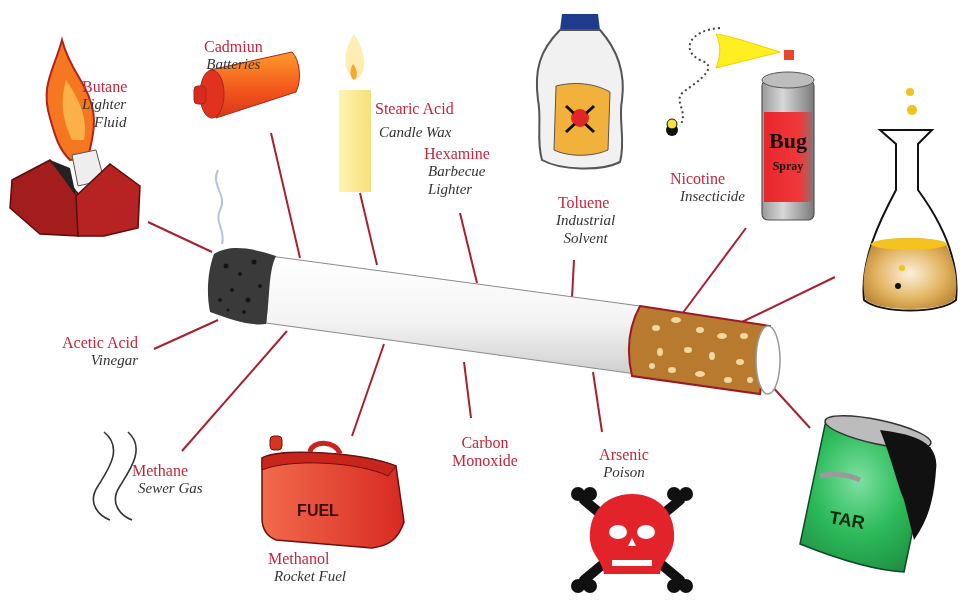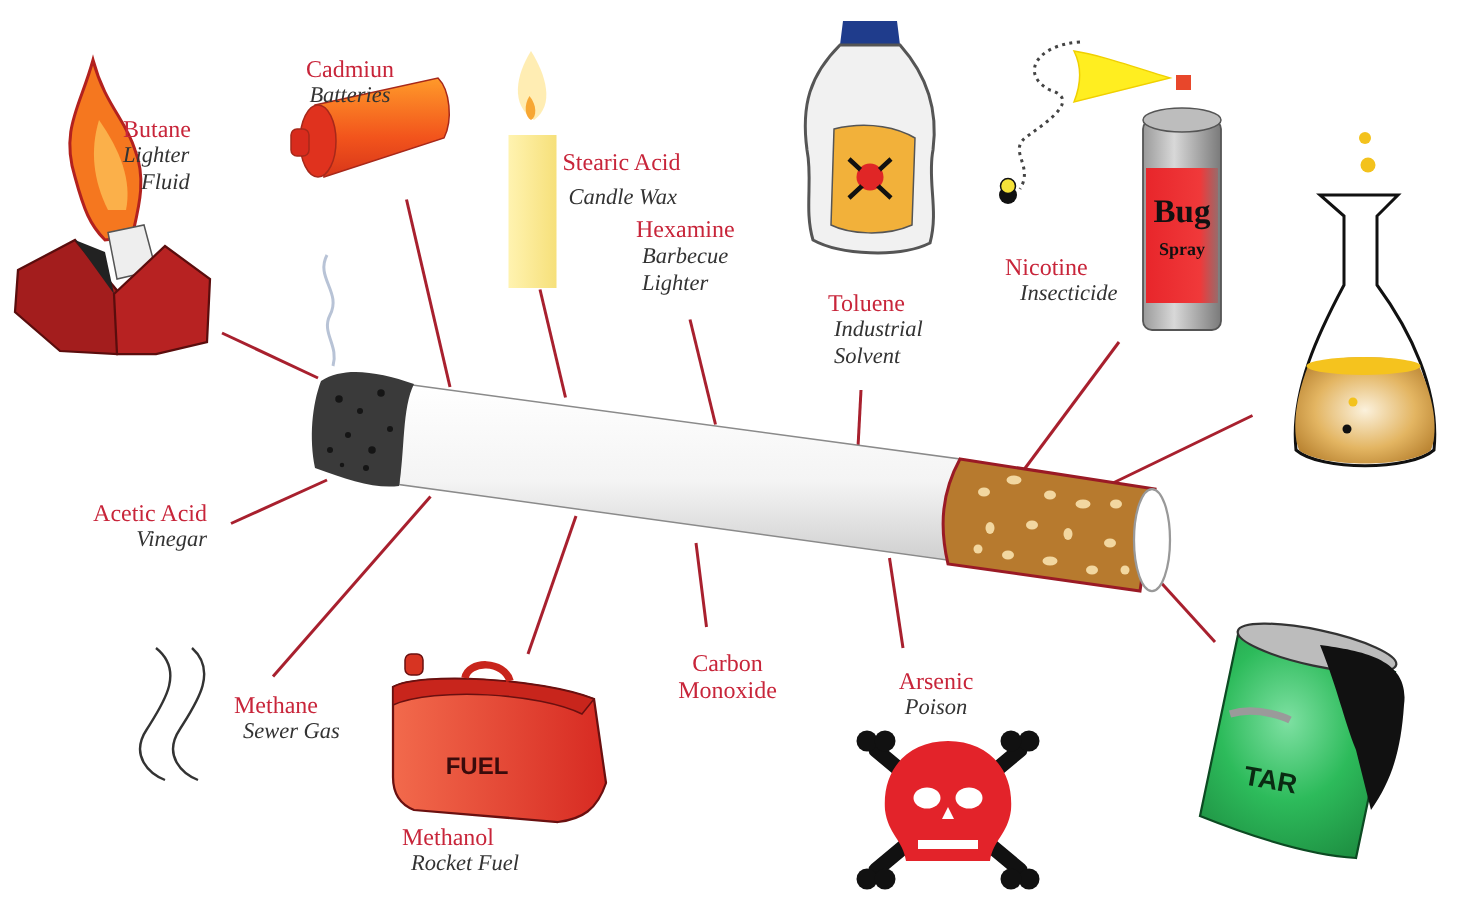--- a/index.html
+++ b/index.html
@@ -223,38 +223,38 @@
   <span class="name">Stearic Acid</span>
   <span class="use" style="margin-top:6px; padding-left:4px;">Candle Wax</span>
 </div>
 
 <div class="lbl" style="left:424px; top:145px;">
   <span class="name">Hexamine</span>
   <span class="use" style="padding-left:4px;">Barbecue</span>
   <span class="use" style="padding-left:4px;">Lighter</span>
 </div>
 
-<div class="lbl" style="left:552px; top:194px;">
+<div class="lbl" style="left:552px; top:194px;text-align:center;">
   <span class="name">Toluene</span>
   <span class="use" style="padding-left:4px;">Industrial</span>
   <span class="use" style="padding-left:4px;">Solvent</span>
 </div>
 
 <div class="lbl" style="left:670px; top:170px;">
   <span class="name">Nicotine</span>
   <span class="use" style="padding-left:10px;">Insecticide</span>
 </div>
 
 
 <div class="lbl right" style="left:44px; top:334px; width:94px;">
   <span class="name">Acetic Acid</span>
   <span class="use">Vinegar</span>
 </div>
 
-<div class="lbl" style="left:156px; top:462px;">
+<div class="lbl" style="left:132px; top:462px;">
   <span class="name">Methane</span>
   <span class="use" style="padding-left:6px;">Sewer Gas</span>
 </div>
 
 <div class="lbl" style="left:268px; top:550px;">
   <span class="name">Methanol</span>
   <span class="use" style="padding-left:6px;">Rocket Fuel</span>
 </div>
 
 <div class="lbl center" style="left:440px; top:434px; width:90px;">

